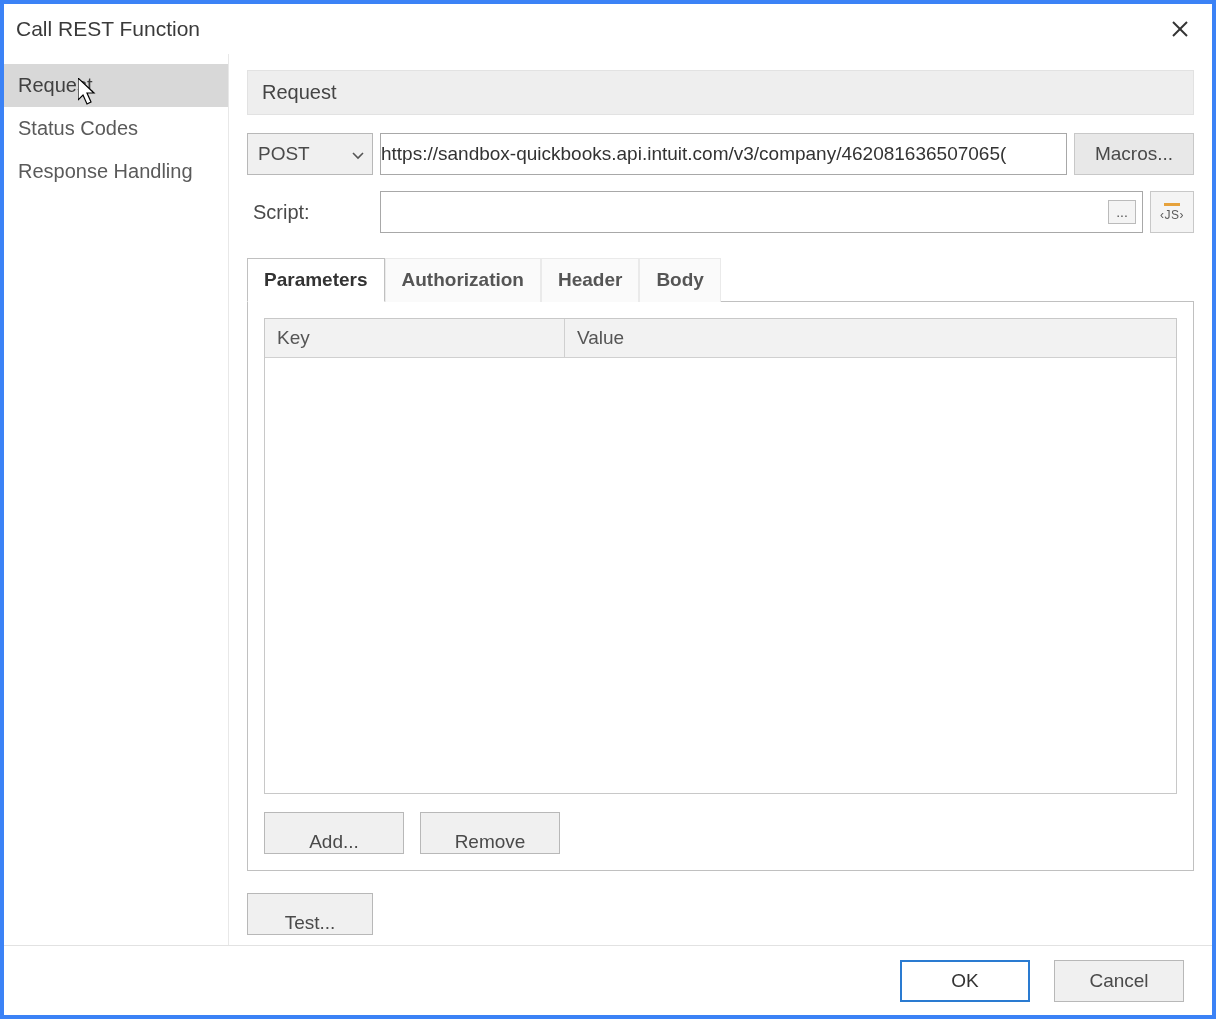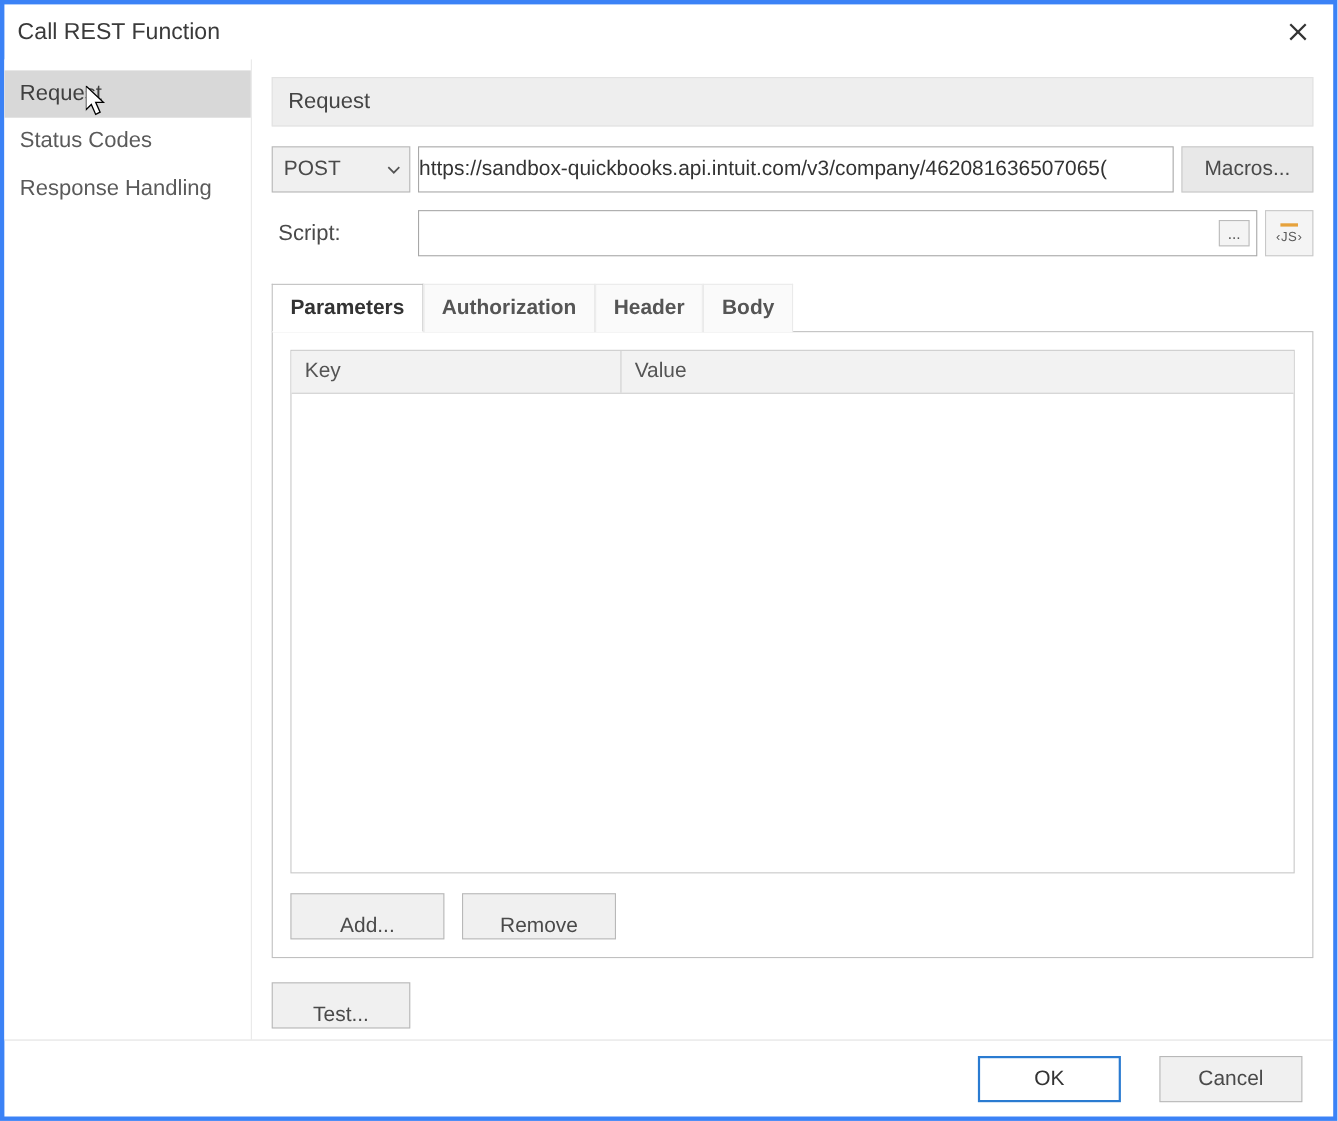--- a/index.html
+++ b/index.html
@@ -207,21 +207,21 @@
     display:flex; align-items:flex-end; justify-content:center;
     font-size:19px;
     cursor:pointer;
     padding:0 18px;
   }
   .test-row { margin-top:22px; }
   .footer {
     height:70px;
     border-top:1px solid #e2e2e2;
     display:flex; align-items:center; justify-content:flex-end;
-    gap:35px;
+    gap:24px;
     padding:0 28px;
   }
   .ok-btn {
     width:130px; height:42px;
     background:#ffffff;
     border:2px solid #2a7bd1;
     display:flex; align-items:center; justify-content:center;
     font-size:19px; color:#333;
     cursor:pointer;
   }

